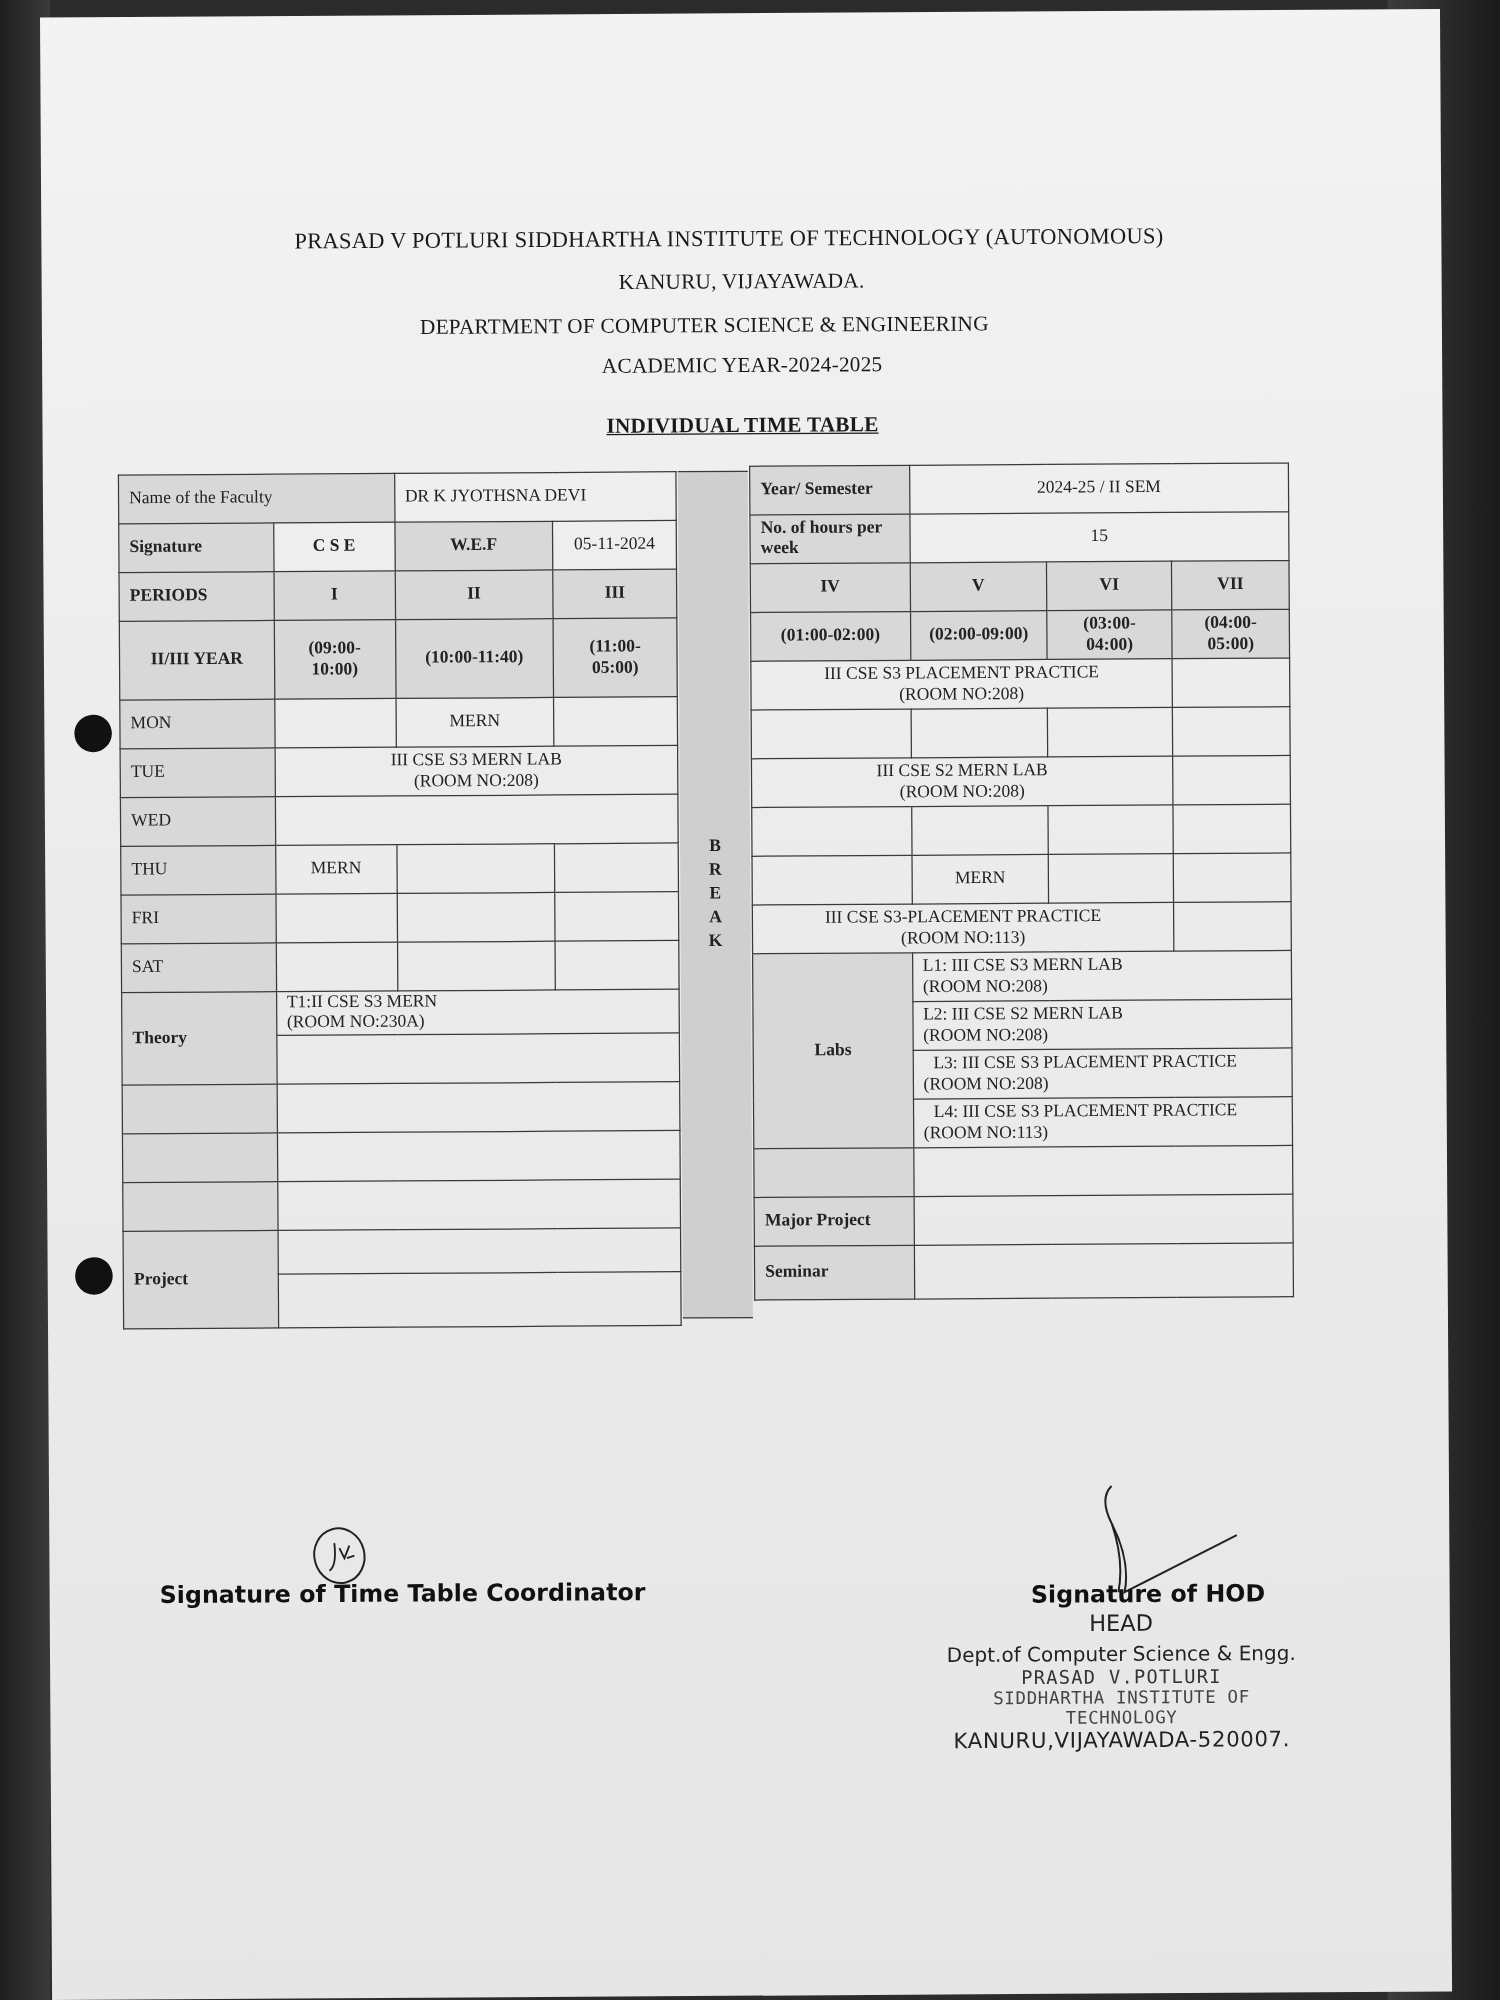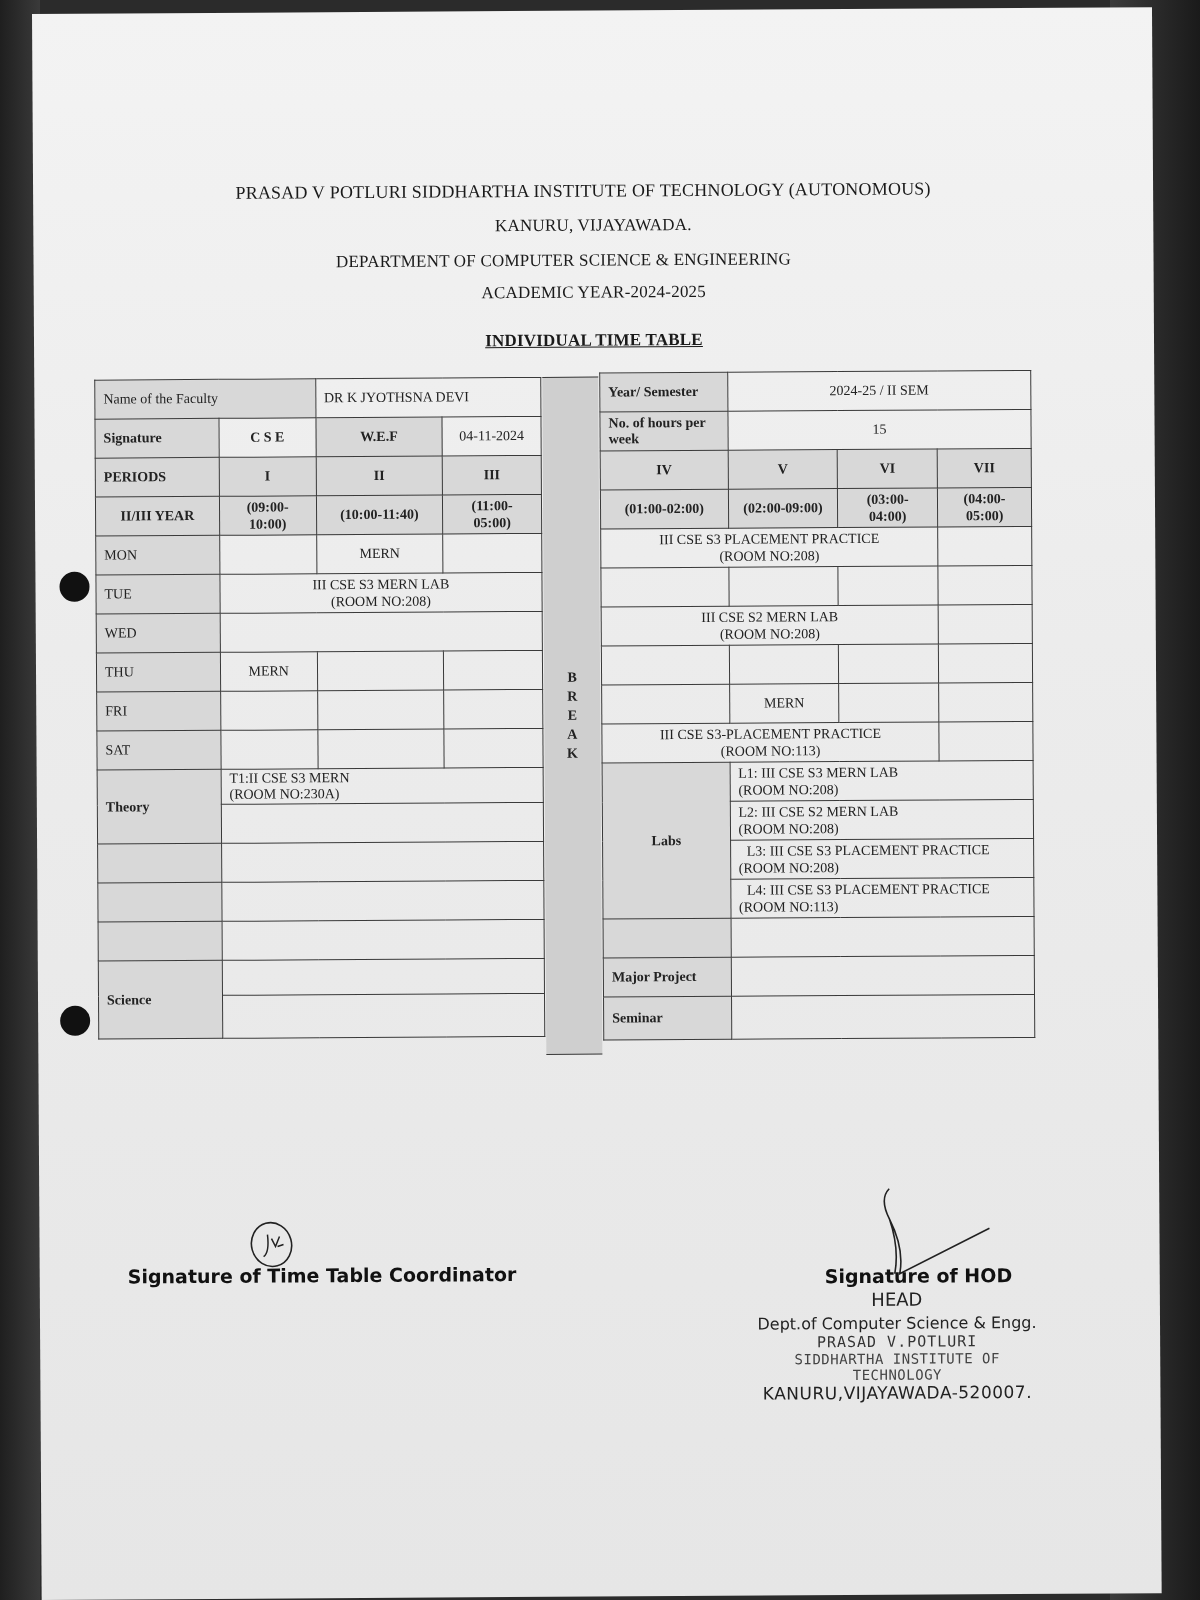--- a/index.html
+++ b/index.html
@@ -69,31 +69,31 @@
       </colgroup>
     <tbody>
         <tr>
       <td colspan="2" class="shade">Name of the Faculty</td>
       <td colspan="2">DR K JYOTHSNA DEVI</td>
     </tr>
     <tr>
       <td class="shade b">Signature</td>
       <td class="c b">C S E</td>
       <td class="c b shade">W.E.F</td>
-      <td class="c">04-11-2024</td>
+      <td class="c">05-11-2024</td>
     </tr>
     <tr>
       <td class="shade b">PERIODS</td>
       <td class="c b shade">I</td>
       <td class="c b shade">II</td>
       <td class="c b shade">III</td>
     </tr>
     <tr>
       <td class="shade b c">II/III YEAR</td>
-      <td class="c b shade" style="line-height:17px;padding:0 20px">(09:00-10:00)</td>
+      <td class="c b shade" style="line-height:17px;padding:12px 20px">(09:00-10:00)</td>
       <td class="c b shade">(10:00-11:40)</td>
       <td class="c b shade" style="line-height:17px;padding:0 20px">(11:00-05:00)</td>
     </tr>
     <tr>
       <td class="shade">MON</td>
       <td class="c"></td>
       <td class="c">MERN</td>
       <td class="c"></td>
     </tr>
     <tr>
@@ -141,21 +141,21 @@
         </tr>
     <tr>
           <td class="shade"></td>
           <td colspan="3"></td>
         </tr>
     <tr>
           <td class="shade"></td>
           <td colspan="3"></td>
         </tr>
     <tr>
-      <td rowspan="2" class="shade b" style="vertical-align:middle">Science</td>
+      <td rowspan="2" class="shade b" style="vertical-align:middle">Project</td>
       <td colspan="3" style="height:34px"></td>
     </tr>
     <tr>
           <td colspan="3" style="height:42px"></td>
         </tr>
   </tbody>
     </table>
 
   <div class="break-box">
     <div class="break-letters">

